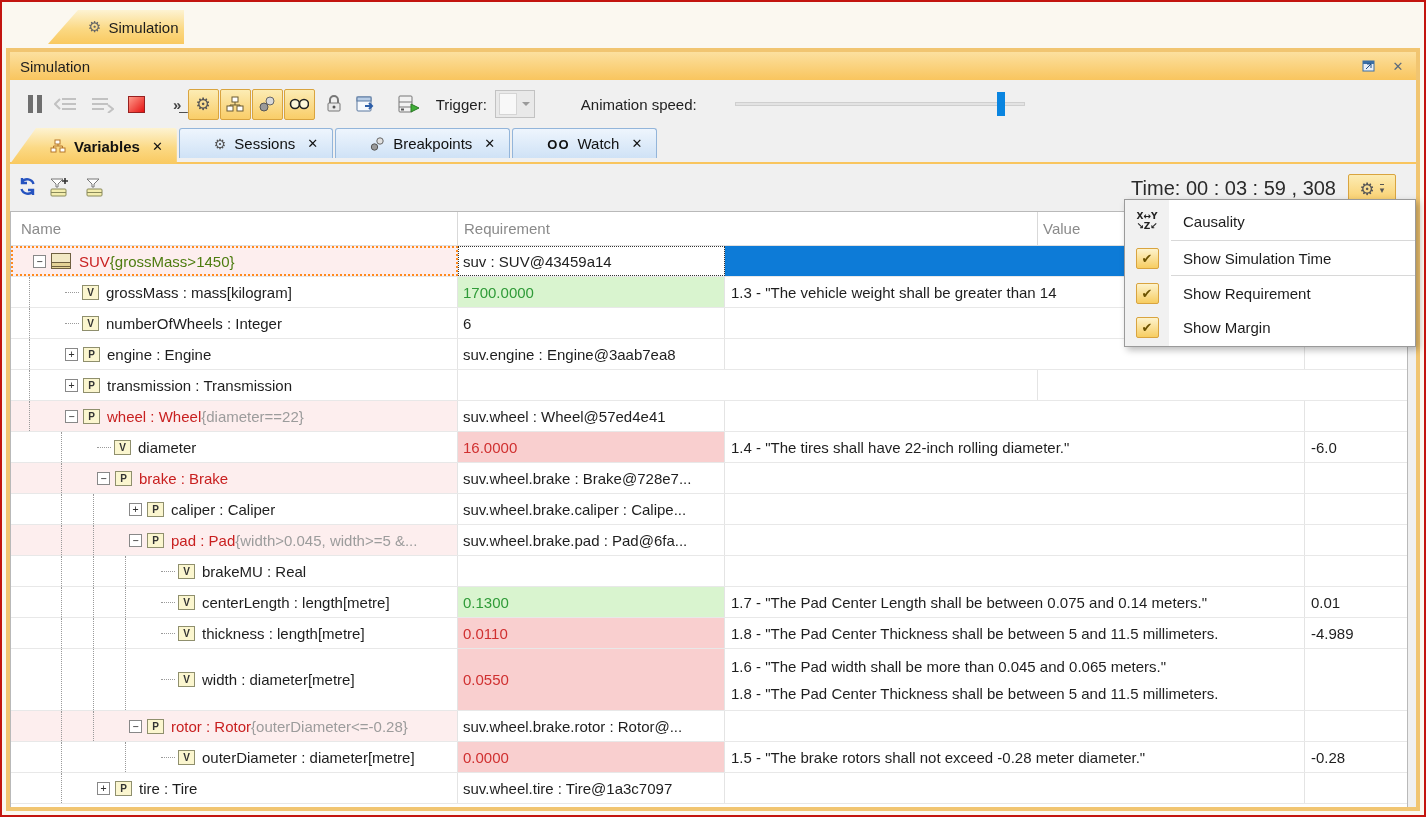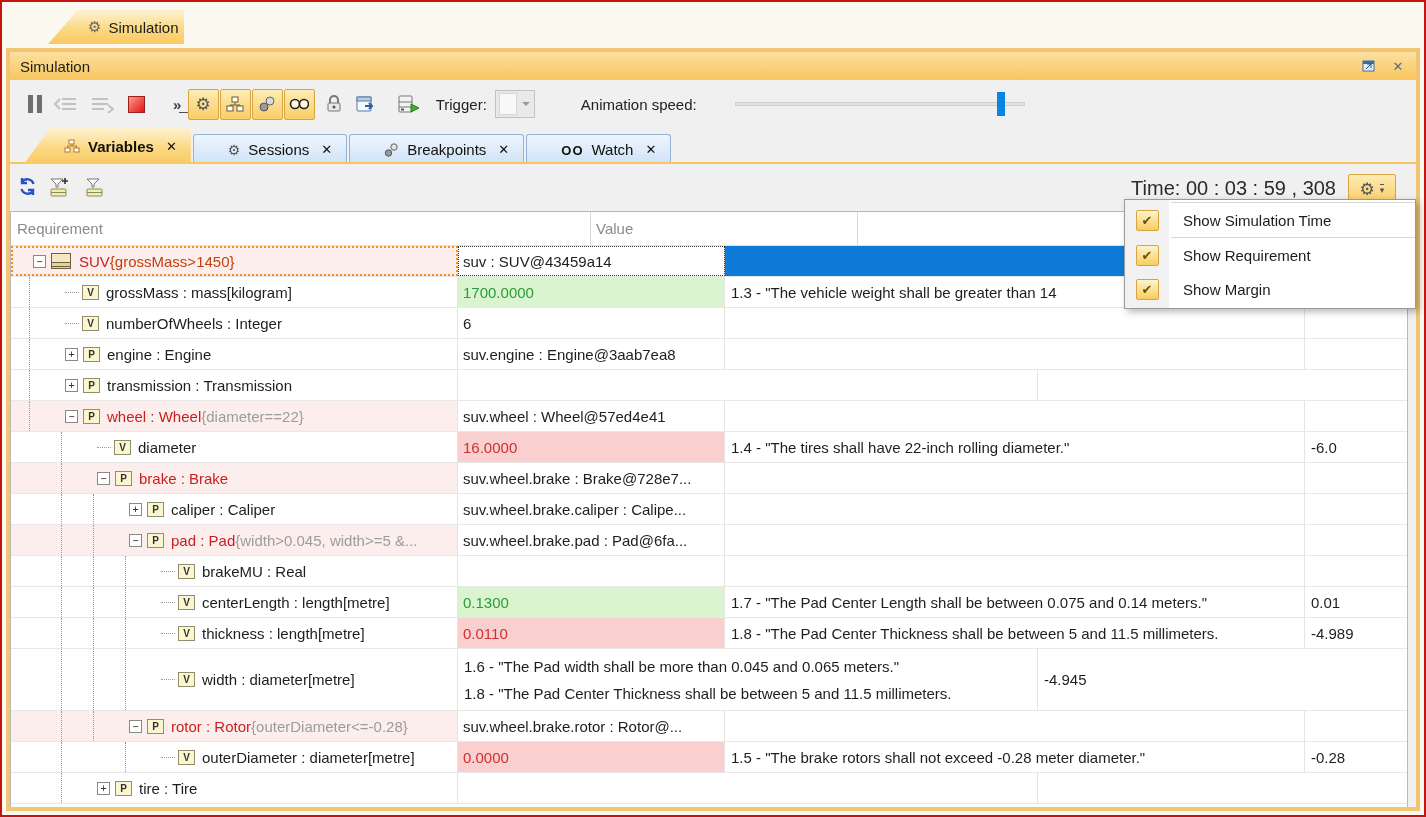--- a/index.html
+++ b/index.html
@@ -47,21 +47,21 @@
   .combo { margin-left:8px; width:40px; height:28px; background:#e9e9e9; border:1px solid #c2c2c2;
            display:flex; align-items:center; }
   .combo .field { width:18px; height:22px; background:#f8f8f8; margin-left:3px; border:1px solid #d5d5d5; }
   .combo .arr { width:0; height:0; border:4px solid transparent; border-top-color:#9a9a9a; margin:4px 0 0 5px; }
   .anim-label { margin-left:46px; }
   .slider { margin-left:38px; position:relative; width:290px; height:24px; }
   .slider .track { position:absolute; left:0; right:0; top:10px; height:4px; background:#e3e3e3; border:1px solid #cfcfcf; }
   .slider .thumb { position:absolute; left:262px; top:0; width:8px; height:24px; background:#0a85e0; }
 
   
-  .tabsrow { position:absolute; left:0; top:76px; right:0; height:36px; display:flex; align-items:flex-end; padding-left:14px; }
+  .tabsrow { position:absolute; left:0; top:76px; right:0; height:36px; display:flex; align-items:flex-start; }
   .tabsrow::after { content:""; position:absolute; left:0; right:0; bottom:0; height:2px; background:#f9c55e; }
   .tab { display:flex; align-items:center; gap:8px; font-size:15px; color:#111;
          height:30px; padding:0 14px 0 34px; margin-right:2px; position:relative;
          background:linear-gradient(#eef5fd,#cfe2f6); border:1px solid #93b5da; border-bottom:none;
          border-radius:3px 3px 0 0; }
   .tab.active { height:36px; border:none; font-weight:bold;
          background:linear-gradient(#fdf3d2,#fbd984 55%,#f9c960);
          clip-path:polygon(26px 0,100% 0,100% 100%,0 100%); padding-left:40px; z-index:2; }
   .tabclose { font-family:"DejaVu Sans",sans-serif; font-weight:bold; font-size:13px; color:#111; margin-left:4px; }
   .tabicon svg, .tb-ico svg { display:block; }
@@ -93,21 +93,21 @@
   .nctext { display:flex; align-items:center; height:100%; position:relative; }
   .guide { position:absolute; top:0; bottom:0; width:0; border-left:1px dotted #9a9a9a; }
   .exp { width:13px; height:13px; border:1px solid #888; background:#fff; color:#333;
          font:10px/11px "DejaVu Sans Mono",monospace; text-align:center; margin-right:5px; flex:none; }
   .stub { width:14px; height:0; border-bottom:1px dotted #9a9a9a; margin-right:3px; flex:none; }
   .ic-box { width:17px; height:15px; border:1px solid #8f8f6d; background:#fbf6cf; color:#333;
             font:bold 10px/13px "Liberation Sans",sans-serif; text-align:center; margin-right:7px; flex:none; }
   .ic-block { width:20px; height:16px; border:1px solid #6f6040; margin-right:8px; flex:none;
       background:linear-gradient(#f2e8c4 0 8px,#6f6040 8px 9px,#e4d296 9px 12px,#6f6040 12px 13px,#e4d296 13px 16px); }
   .nm-red { color:#c81f1f; }
-  .ct-red { color:#c2410c; }
+  .ct-red { color:#4d7c0f; }
   .ct-gray { color:#9c9c9c; }
   .val-cell { padding-left:5px; display:flex; align-items:center; }
   .val-cell.v-green { background:#d9f4cf; color:#2f9b38; }
   .val-cell.v-red { background:#f9cfcf; color:#d03030; }
   .val-cell.vfocus { outline:1px dotted #333; outline-offset:-1px; }
   .req-cell { padding-left:6px; display:flex; flex-direction:column; justify-content:center; }
   .req-cell.sel { background:#0d7bd7; }
   .req-cell div { line-height:27px; }
   .mar-cell { padding-left:6px; display:flex; align-items:center; border-right:none; }
 
@@ -299,20 +299,21 @@
         <span class="time">Time: 00 : 03 : 59 , 308</span>
         <span class="gearbtn">
           <span class="gearglyph">⚙</span>
           <span class="ddmark">▾</span>
         </span>
       </div>
     </div>
 
     <div class="vtable">
       <div class="thead">
+        <span class="hc c-name">Name</span>
         <span class="hc c-req">Requirement</span>
         <span class="hc c-val">Value</span>
         <span class="hc c-mar"></span>
       </div>
       <div>
           <div class="vrow">
             <div class="cell name-cell c-name pink focus">
               <span class="nctext" style="padding-left: 12px;">
                 <span class="exp">−</span>
                 <span class="ic-block"></span>
@@ -493,25 +494,25 @@
             <div class="cell name-cell c-name">
               <span class="guide" style="left: 50px;"></span>
               <span class="guide" style="left: 82px;"></span>
               <span class="guide" style="left: 114px;"></span>
               <span class="nctext" style="padding-left: 140px;">
                 <span class="stub"></span>
                 <span class="ic-box">V</span>
                 <span>width : diameter[metre]</span>
               </span>
             </div>
+            <div class="cell val-cell c-val v-red">0.0550</div>
             <div class="cell req-cell c-req">
               <div>1.6 - "The Pad width shall be more than 0.045 and 0.065 meters."</div>
               <div>1.8 - "The Pad Center Thickness shall be between 5 and 11.5 millimeters.</div>
             </div>
-            <div class="cell mar-cell c-mar">-4.945</div>
           </div>
           <div class="vrow">
             <div class="cell name-cell c-name pink">
               <span class="guide" style="left: 50px;"></span>
               <span class="guide" style="left: 82px;"></span>
               <span class="nctext" style="padding-left: 108px;">
                 <span class="exp">−</span>
                 <span class="ic-box">P</span>
                 <span class="nm-red">rotor : Rotor</span>
                 <span class="ct-gray">{outerDiameter&lt;=-0.28}</span>
@@ -537,27 +538,37 @@
           </div>
           <div class="vrow">
             <div class="cell name-cell c-name">
               <span class="guide" style="left: 50px;"></span>
               <span class="nctext" style="padding-left: 76px;">
                 <span class="exp">+</span>
                 <span class="ic-box">P</span>
                 <span>tire : Tire</span>
               </span>
             </div>
+            <div class="cell val-cell c-val">suv.wheel.tire : Tire@1a3c7097</div>
             <div class="cell req-cell c-req"></div>
             <div class="cell mar-cell c-mar"></div>
           </div>
         </div>
     </div>
 
     <div class="ctx">
+        <div class="mrow" style="min-height: 38px;">
+          <span class="gutter">
+            <span class="caus">
+              <span>X↔Y</span>
+              <span>↘Z↙</span>
+            </span>
+          </span>
+          <span class="mlabel">Causality</span>
+        </div>
         <div class="msep"></div>
         <div class="mrow">
           <span class="gutter">
             <span class="chk">✔</span>
           </span>
           <span class="mlabel">Show Simulation Time</span>
         </div>
         <div class="msep"></div>
         <div class="mrow">
           <span class="gutter">

